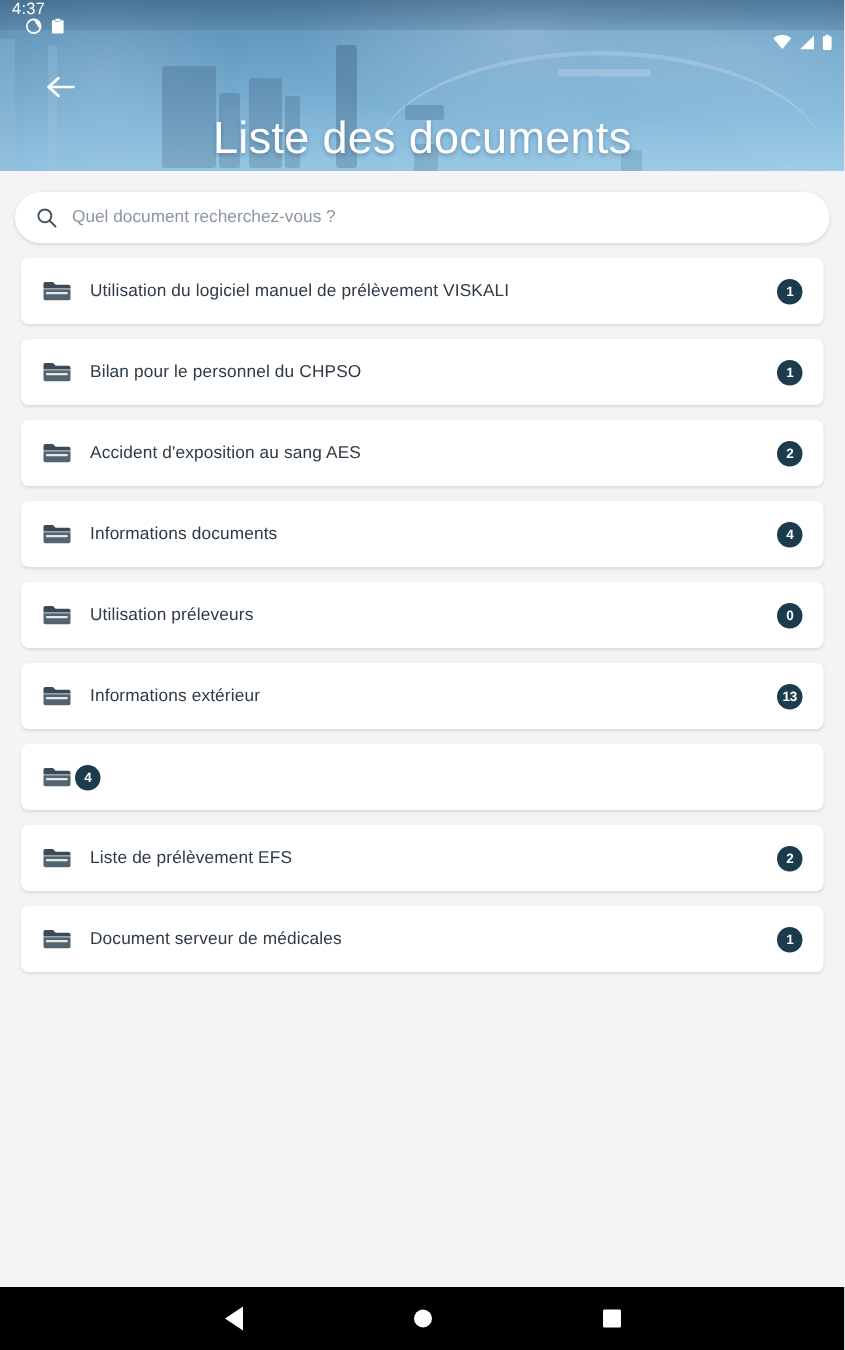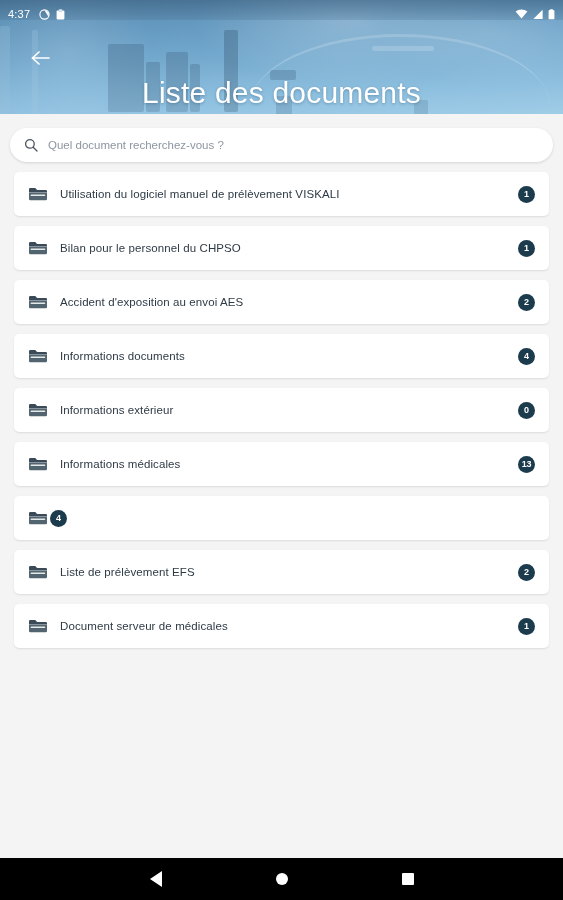--- a/index.html
+++ b/index.html
@@ -78,26 +78,27 @@
     font-size: 30px;
     font-weight: 400;
     letter-spacing: 0.2px;
     text-shadow: 0 1px 3px rgba(30,60,90,0.35);
   }
 
   
   .statusbar {
     position: absolute; left: 0; top: 0;
     width: 563px; height: 20px;
-    display: flex; align-items: flex-end;
+    display: flex; align-items: flex-start;
     padding: 0 8px;
     color: #ffffff;
     font-size: 11px;
     z-index: 30;
     background: linear-gradient(180deg, rgba(58,92,122,0.55), rgba(70,108,140,0.25));
+    flex-direction: column;
   }
   .sb-time { font-size: 11px; font-weight: 500; letter-spacing: 0.2px; }
   .sb-left-icons { display: flex; align-items: center; gap: 6px; margin-left: 9px; }
   .sb-right { margin-left: auto; display: flex; align-items: center; gap: 4px; }
   .sb-ic { display: block; }
 
   
   .search-wrap {
     position: absolute;
     left: 10px; top: 128px;
@@ -283,21 +284,21 @@
     </div>
 
     <div class="doc-row">
       <span class="folder-icon">
         <svg width="20" height="16" viewBox="0 0 20 16">
           <path d="M1 3.2 a1.2 1.2 0 0 1 1.2-1.2 h5.1 l1.8 1.9 h8.7 a1.2 1.2 0 0 1 1.2 1.2 v1.3 H1 Z" fill="#3a4a58"></path>
           <path d="M1 6.8 h18 v6.2 a1.2 1.2 0 0 1 -1.2 1.2 H2.2 A1.2 1.2 0 0 1 1 13 Z" fill="#52646f"></path>
           <rect x="2.6" y="8.6" width="14.6" height="1.5" rx="0.6" fill="#ffffff" opacity="0.85"></rect>
         </svg>
       </span>
-      <span class="doc-label">Accident d'exposition au envoi AES</span>
+      <span class="doc-label">Accident d'exposition au sang AES</span>
       <span class="badge">2</span>
     </div>
 
     <div class="doc-row">
       <span class="folder-icon">
         <svg width="20" height="16" viewBox="0 0 20 16">
           <path d="M1 3.2 a1.2 1.2 0 0 1 1.2-1.2 h5.1 l1.8 1.9 h8.7 a1.2 1.2 0 0 1 1.2 1.2 v1.3 H1 Z" fill="#3a4a58"></path>
           <path d="M1 6.8 h18 v6.2 a1.2 1.2 0 0 1 -1.2 1.2 H2.2 A1.2 1.2 0 0 1 1 13 Z" fill="#52646f"></path>
           <rect x="2.6" y="8.6" width="14.6" height="1.5" rx="0.6" fill="#ffffff" opacity="0.85"></rect>
         </svg>
@@ -307,33 +308,33 @@
     </div>
 
     <div class="doc-row">
       <span class="folder-icon">
         <svg width="20" height="16" viewBox="0 0 20 16">
           <path d="M1 3.2 a1.2 1.2 0 0 1 1.2-1.2 h5.1 l1.8 1.9 h8.7 a1.2 1.2 0 0 1 1.2 1.2 v1.3 H1 Z" fill="#3a4a58"></path>
           <path d="M1 6.8 h18 v6.2 a1.2 1.2 0 0 1 -1.2 1.2 H2.2 A1.2 1.2 0 0 1 1 13 Z" fill="#52646f"></path>
           <rect x="2.6" y="8.6" width="14.6" height="1.5" rx="0.6" fill="#ffffff" opacity="0.85"></rect>
         </svg>
       </span>
+      <span class="doc-label">Utilisation préleveurs</span>
+      <span class="badge">0</span>
+    </div>
+
+    <div class="doc-row">
+      <span class="folder-icon">
+        <svg width="20" height="16" viewBox="0 0 20 16">
+          <path d="M1 3.2 a1.2 1.2 0 0 1 1.2-1.2 h5.1 l1.8 1.9 h8.7 a1.2 1.2 0 0 1 1.2 1.2 v1.3 H1 Z" fill="#3a4a58"></path>
+          <path d="M1 6.8 h18 v6.2 a1.2 1.2 0 0 1 -1.2 1.2 H2.2 A1.2 1.2 0 0 1 1 13 Z" fill="#52646f"></path>
+          <rect x="2.6" y="8.6" width="14.6" height="1.5" rx="0.6" fill="#ffffff" opacity="0.85"></rect>
+        </svg>
+      </span>
       <span class="doc-label">Informations extérieur</span>
-      <span class="badge">0</span>
-    </div>
-
-    <div class="doc-row">
-      <span class="folder-icon">
-        <svg width="20" height="16" viewBox="0 0 20 16">
-          <path d="M1 3.2 a1.2 1.2 0 0 1 1.2-1.2 h5.1 l1.8 1.9 h8.7 a1.2 1.2 0 0 1 1.2 1.2 v1.3 H1 Z" fill="#3a4a58"></path>
-          <path d="M1 6.8 h18 v6.2 a1.2 1.2 0 0 1 -1.2 1.2 H2.2 A1.2 1.2 0 0 1 1 13 Z" fill="#52646f"></path>
-          <rect x="2.6" y="8.6" width="14.6" height="1.5" rx="0.6" fill="#ffffff" opacity="0.85"></rect>
-        </svg>
-      </span>
-      <span class="doc-label">Informations médicales</span>
       <span class="badge">13</span>
     </div>
 
     <div class="doc-row">
       <span class="folder-icon">
         <svg width="20" height="16" viewBox="0 0 20 16">
           <path d="M1 3.2 a1.2 1.2 0 0 1 1.2-1.2 h5.1 l1.8 1.9 h8.7 a1.2 1.2 0 0 1 1.2 1.2 v1.3 H1 Z" fill="#3a4a58"></path>
           <path d="M1 6.8 h18 v6.2 a1.2 1.2 0 0 1 -1.2 1.2 H2.2 A1.2 1.2 0 0 1 1 13 Z" fill="#52646f"></path>
           <rect x="2.6" y="8.6" width="14.6" height="1.5" rx="0.6" fill="#ffffff" opacity="0.85"></rect>
         </svg>

